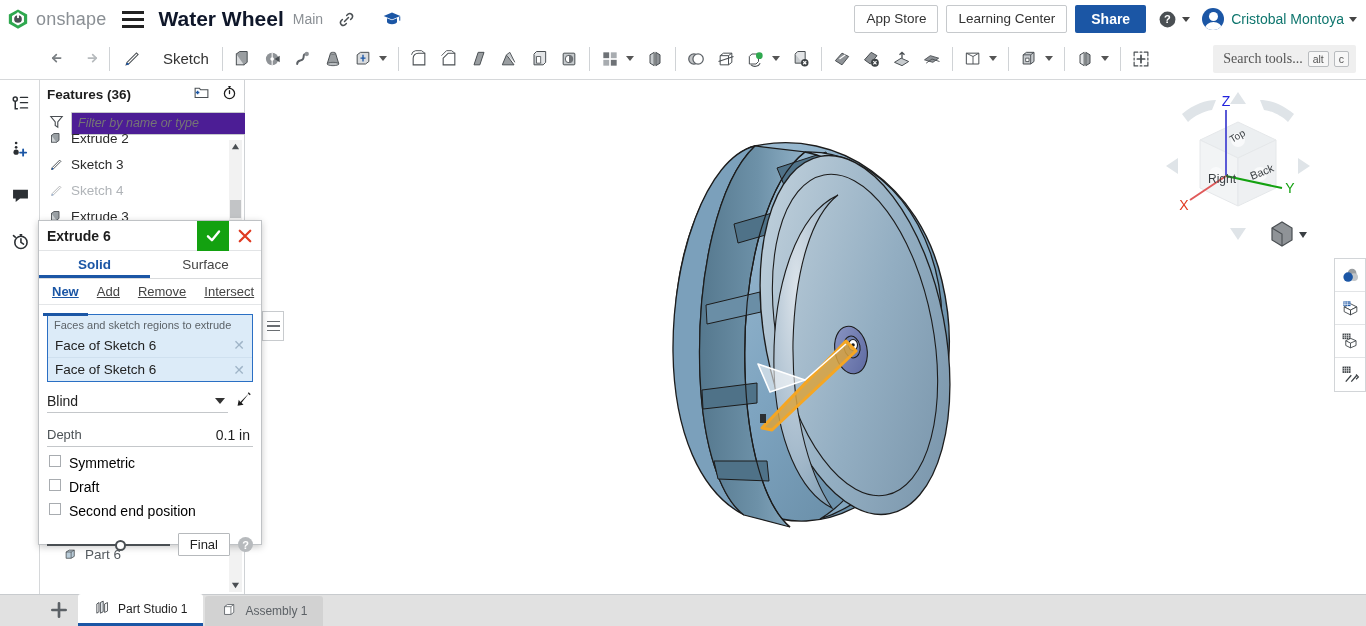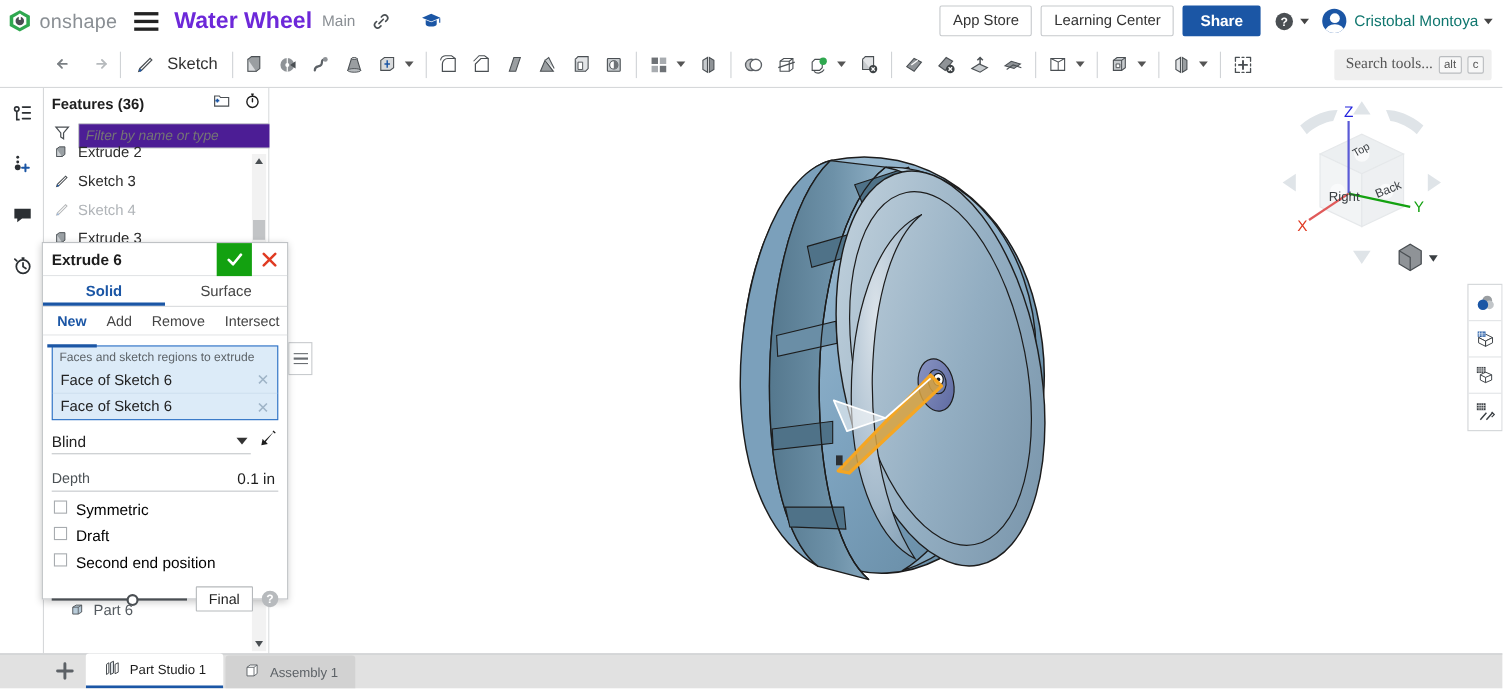--- a/index.html
+++ b/index.html
@@ -21,21 +21,21 @@
   .logo-text {
     font-size: 18px; color: #8a8f94; margin-left: 7px;
     letter-spacing: .2px;
   }
   .hamburger {
     margin-left: 16px; width: 22px; height: 17px; cursor: pointer;
     display: flex; flex-direction: column; justify-content: space-between;
   }
   .hamburger i { display: block; height: 3px; background: #222; border-radius: 0; }
   .doc-title {
-    font-size: 21px; font-weight: bold; color: #6d28d9; margin-left: 14px;
+    font-size: 21px; font-weight: bold; color: #0f172a; margin-left: 14px;
     white-space: nowrap;
   }
   .doc-branch { font-size: 14px; color: #8a8f94; margin-left: 9px; }
   .hdr-icon { margin-left: 14px; cursor: pointer; display: flex; align-items: center; }
   .hdr-right { margin-left: auto; display: flex; align-items: center; padding-right: 9px; }
   .btn-outline {
     height: 28px; padding: 0 11px; border: 1px solid #c6c9cc; background: #fff;
     font-size: 13.5px; color: #333; border-radius: 2px; cursor: pointer;
     margin-left: 8px; font-family: inherit; line-height: 26px;
   }
@@ -68,21 +68,21 @@
   .toolbar {
     position: absolute; left: 0; top: 38px; width: 1366px; height: 42px;
     background: #ffffff; border-bottom: 1px solid #d6d8da;
     display: flex; align-items: center;
   }
   .tb-item {
     display: flex; align-items: center; justify-content: center;
     height: 34px; min-width: 30px; cursor: pointer; flex: none;
   }
   .tb-sketch {
-    display: flex; align-items: center; gap: 10px; padding: 0 8px;
+    display: flex; align-items: center; gap: 21px; padding: 0 8px;
     height: 34px; cursor: pointer; flex: none;
   }
   .tb-sketch span { font-size: 15px; color: #333; }
   .tb-sep { width: 1px; height: 24px; background: #d0d3d6; margin: 0 5px; flex: none; }
   .tb-caret {
     width: 0; height: 0; border-left: 4px solid transparent;
     border-right: 4px solid transparent; border-top: 5px solid #555;
     margin: 0 6px 0 1px; cursor: pointer; flex: none;
   }
   .search-tools {
@@ -170,21 +170,21 @@
   .dlg-tabs1 { height: 28px; display: flex; border-bottom: 1px solid #d9dbdd; }
   .dlg-tabs1 div {
     flex: 1; display: flex; align-items: center; justify-content: center;
     font-size: 13.5px; color: #444; cursor: pointer;
   }
   .dlg-tabs1 div.active {
     color: #1b56a5; font-weight: bold; box-shadow: inset 0 -3px 0 #1b56a5;
   }
   .dlg-tabs2 { height: 26px; display: flex; align-items: center; padding: 0 4px; border-bottom: 1px solid #e4e6e8; }
   .dlg-tabs2 div {
-    padding: 12px 9px; font-size: 13px; color: #444; cursor: pointer; line-height: 24px;
+    padding: 12px 9px; font-size: 13px; color: #444; cursor: pointer; line-height: 24px; text-decoration: underline;
   }
   .dlg-tabs2 div.active { color: #1b56a5; font-weight: bold; box-shadow: inset 0 -3px 0 #1b56a5; }
   .sel-box {
     margin: 9px 8px 0 8px; border: 1px solid #2a6fc4; background: #dcebf8;
   }
   .sel-hint { font-size: 11px; color: #5d6368; padding: 4px 6px 2px 6px; }
   .sel-item {
     height: 24px; display: flex; align-items: center; padding: 0 4px 0 7px;
     font-size: 13.5px; color: #222; cursor: pointer;
   }

